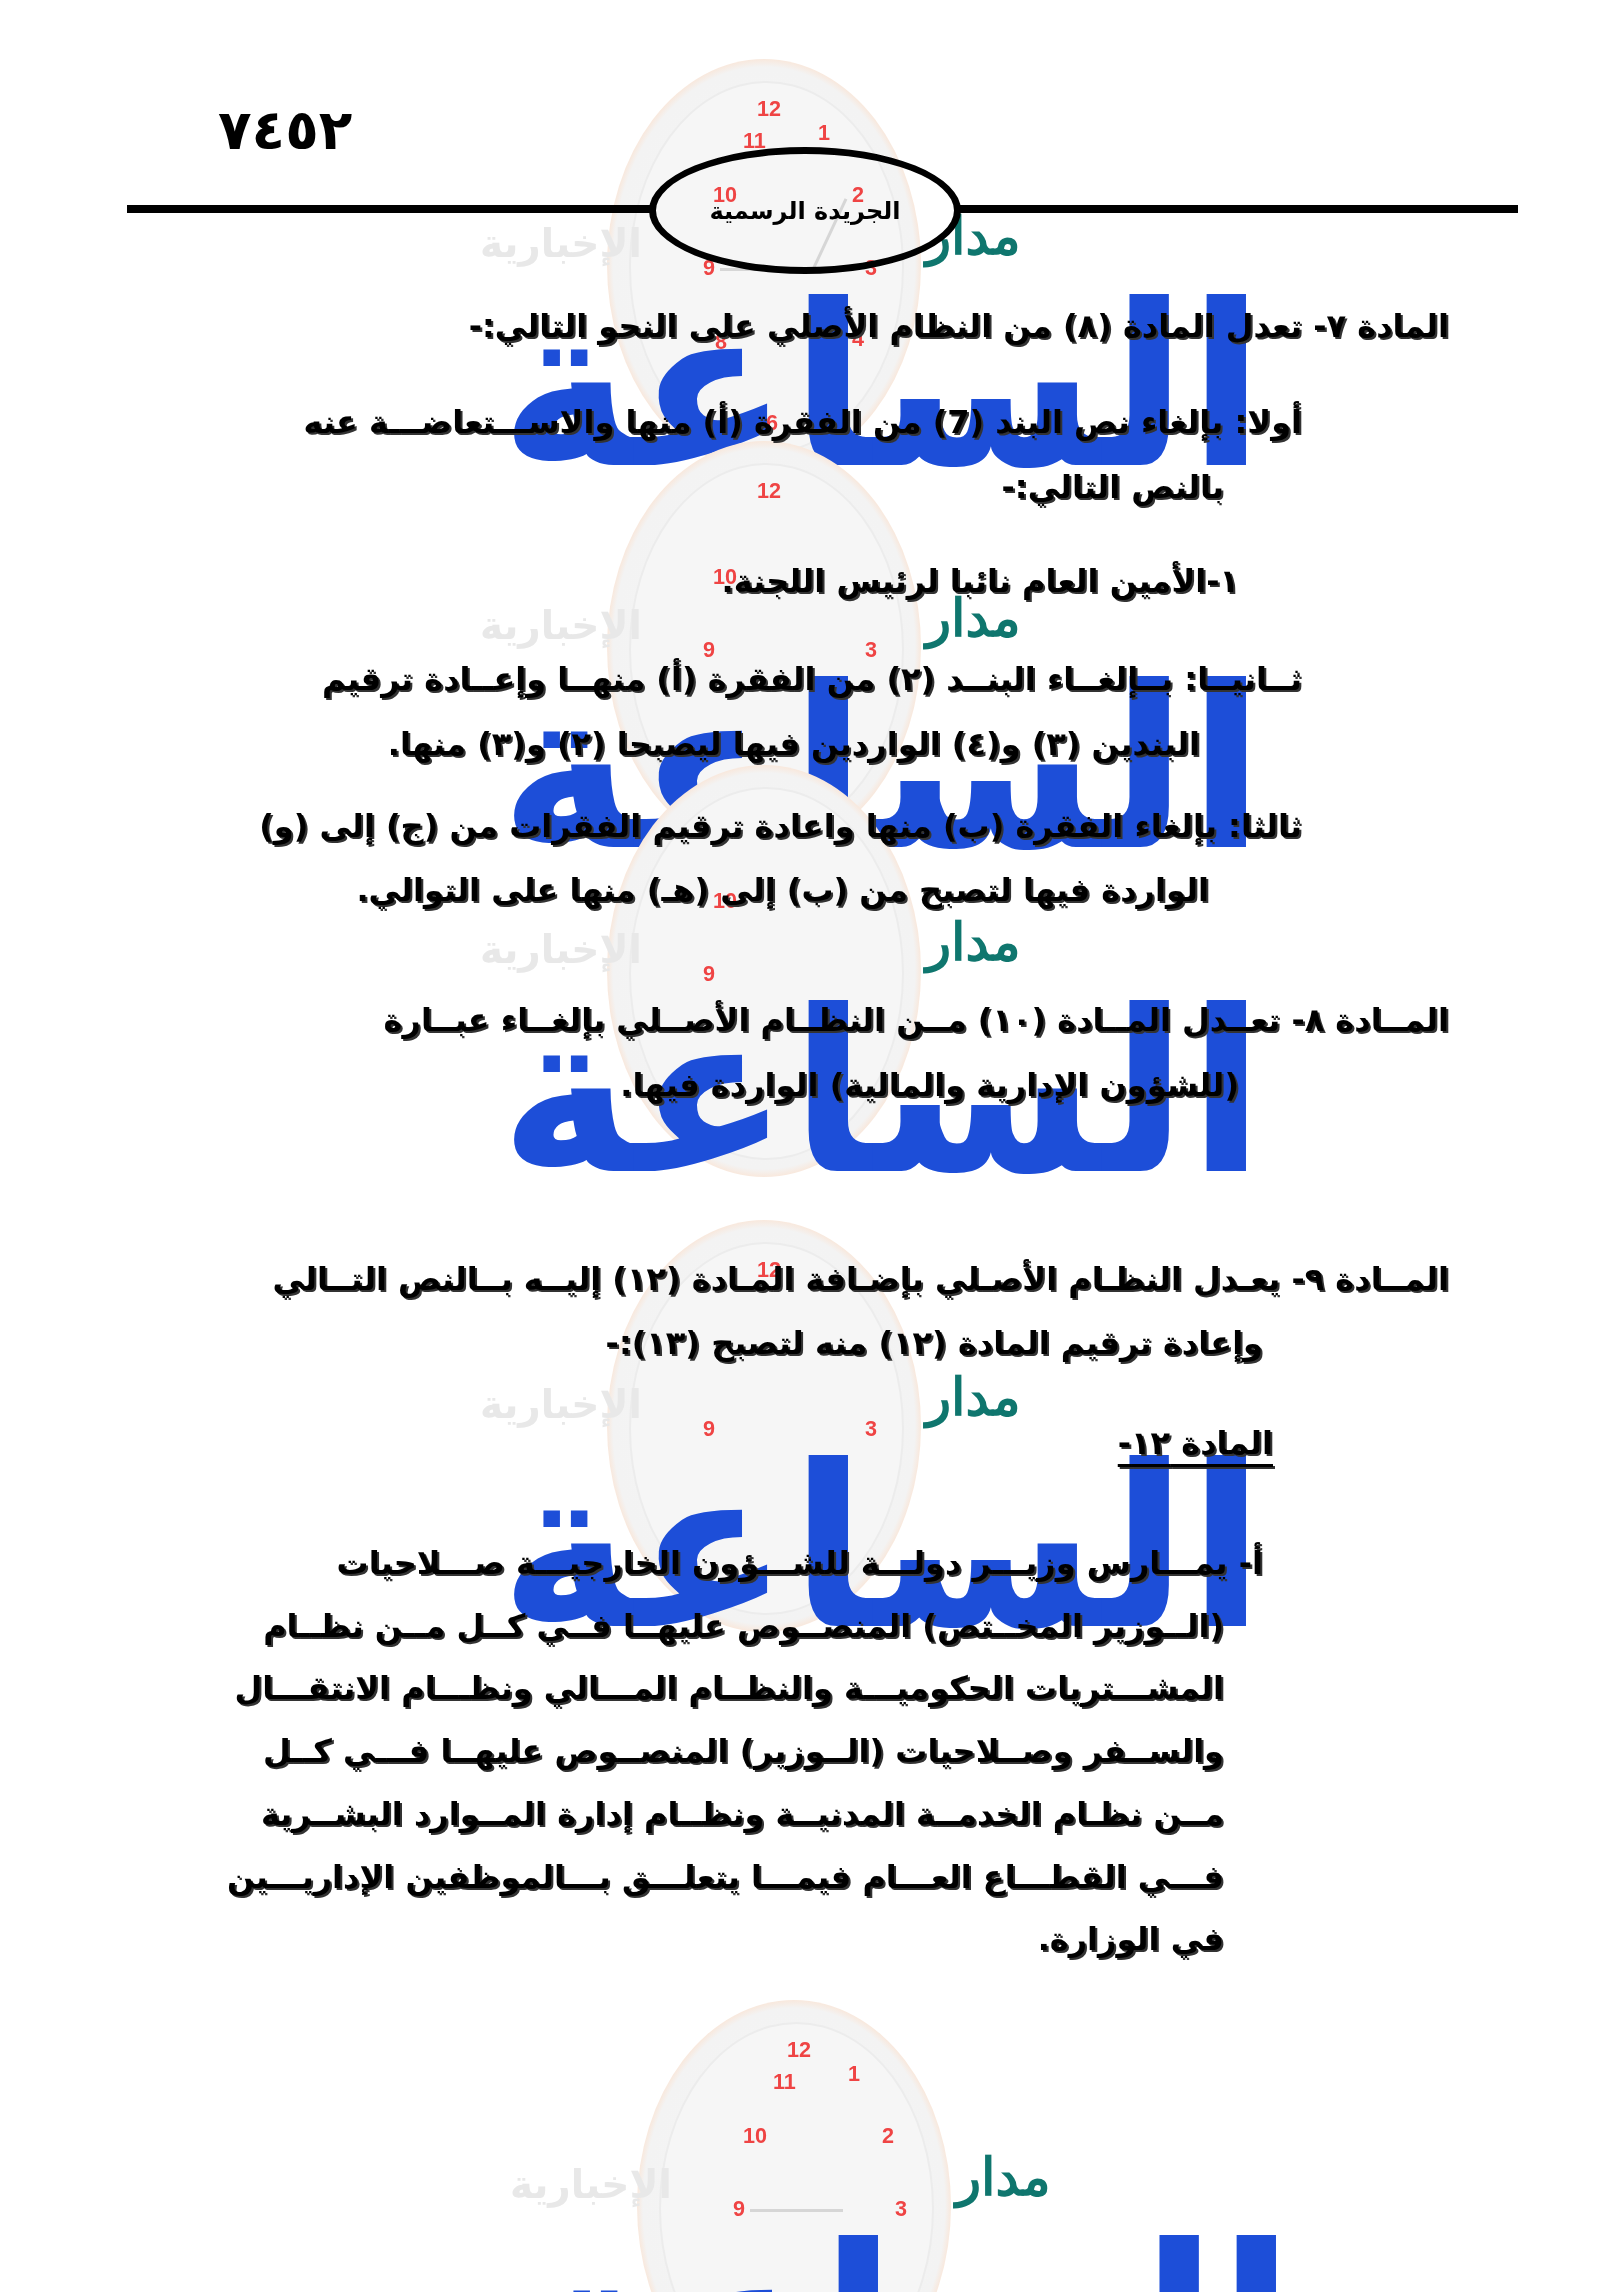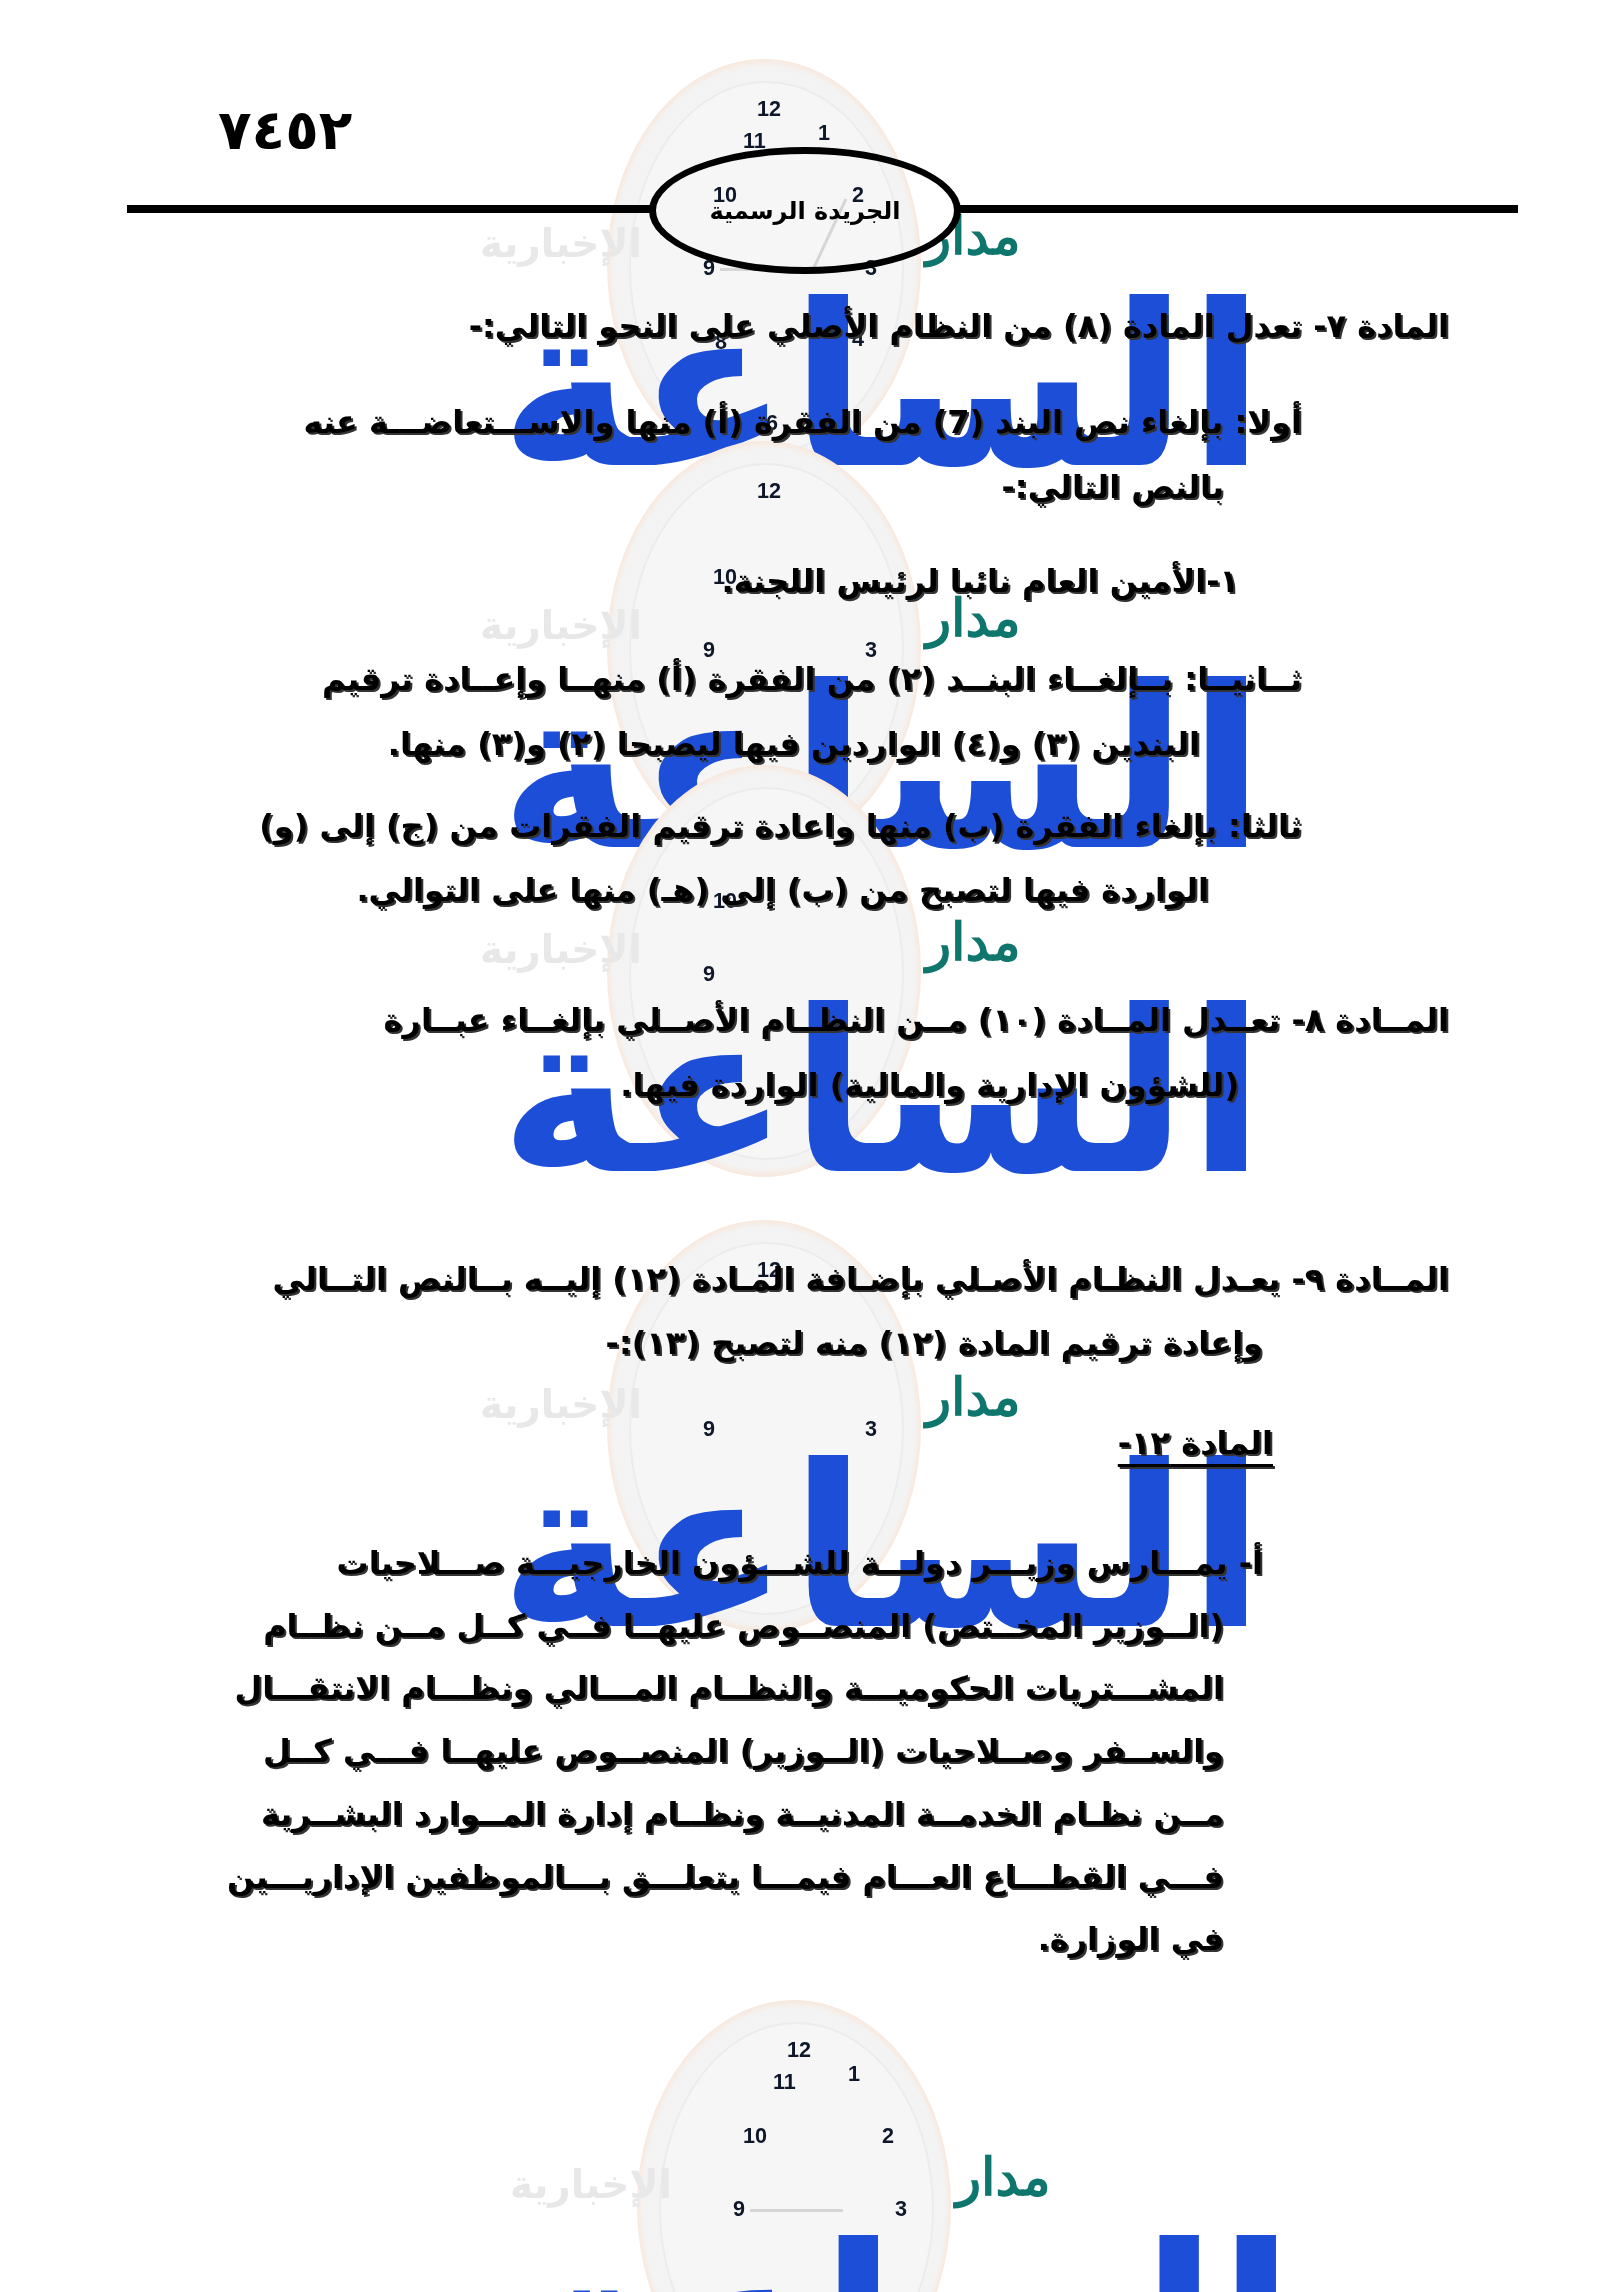--- a/index.html
+++ b/index.html
@@ -6,21 +6,21 @@
     body { width:1621px; height:2293px; position:relative; overflow:hidden;
       font-family:"DejaVu Sans", "Liberation Sans", sans-serif; color:#000; }
     .page { position:absolute; inset:0; }
 
     
     .wm { position:absolute; width:686px; height:549px; pointer-events:none; }
     .wm .clock-ring { position:absolute; left:127px; top:0; width:314px; height:412px; border-radius:50%;
       background:radial-gradient(ellipse at center, #f6f6f6 0%, #f3f3f3 68%, #fbe3d2 72%, #fcebdc 78%, #fff6ef 84%, rgba(255,255,255,0) 88%); }
     .wm .clock-face { position:absolute; left:149px; top:21.6px; width:271px; height:369px; border-radius:50%;
       background:#f6f6f6; border:2px solid #ececec; }
-    .wm .num { position:absolute; color:#0f172a; font-family:"Liberation Sans", sans-serif; font-weight:bold; font-size:21.6px; }
+    .wm .num { position:absolute; color:#ef4444; font-family:"Liberation Sans", sans-serif; font-weight:bold; font-size:21.6px; }
     .wm .hand { position:absolute; background:#d6d6d6; transform-origin:left center; }
     .wm .txt-madar { position:absolute; left:446px; top:147px; font-size:52px; font-weight:bold; color:#0f766e; font-family:Liberation Serif, serif; }
     .wm .txt-ikhb { position:absolute; left:0px; top:162px; font-size:39px; font-weight:bold; color:#e8e8e8; font-family:"DejaVu Sans", sans-serif; }
     .wm .txt-saa { position:absolute; left:19.6px; top:216px; font-size:225px; line-height:1; font-weight:bold; color:#1d4ed8; font-family:"DejaVu Sans", sans-serif; letter-spacing:-3.9px; }
 
     
     .page-number { position:absolute; left:218px; top:98px; font-size:55px; font-weight:bold; letter-spacing:7.8px;
       font-family:"DejaVu Sans", sans-serif; direction:ltr; }
     .rule { position:absolute; top:205px; height:7.8px; background:#000; }
     .rule.left { left:127px; width:524px; }

